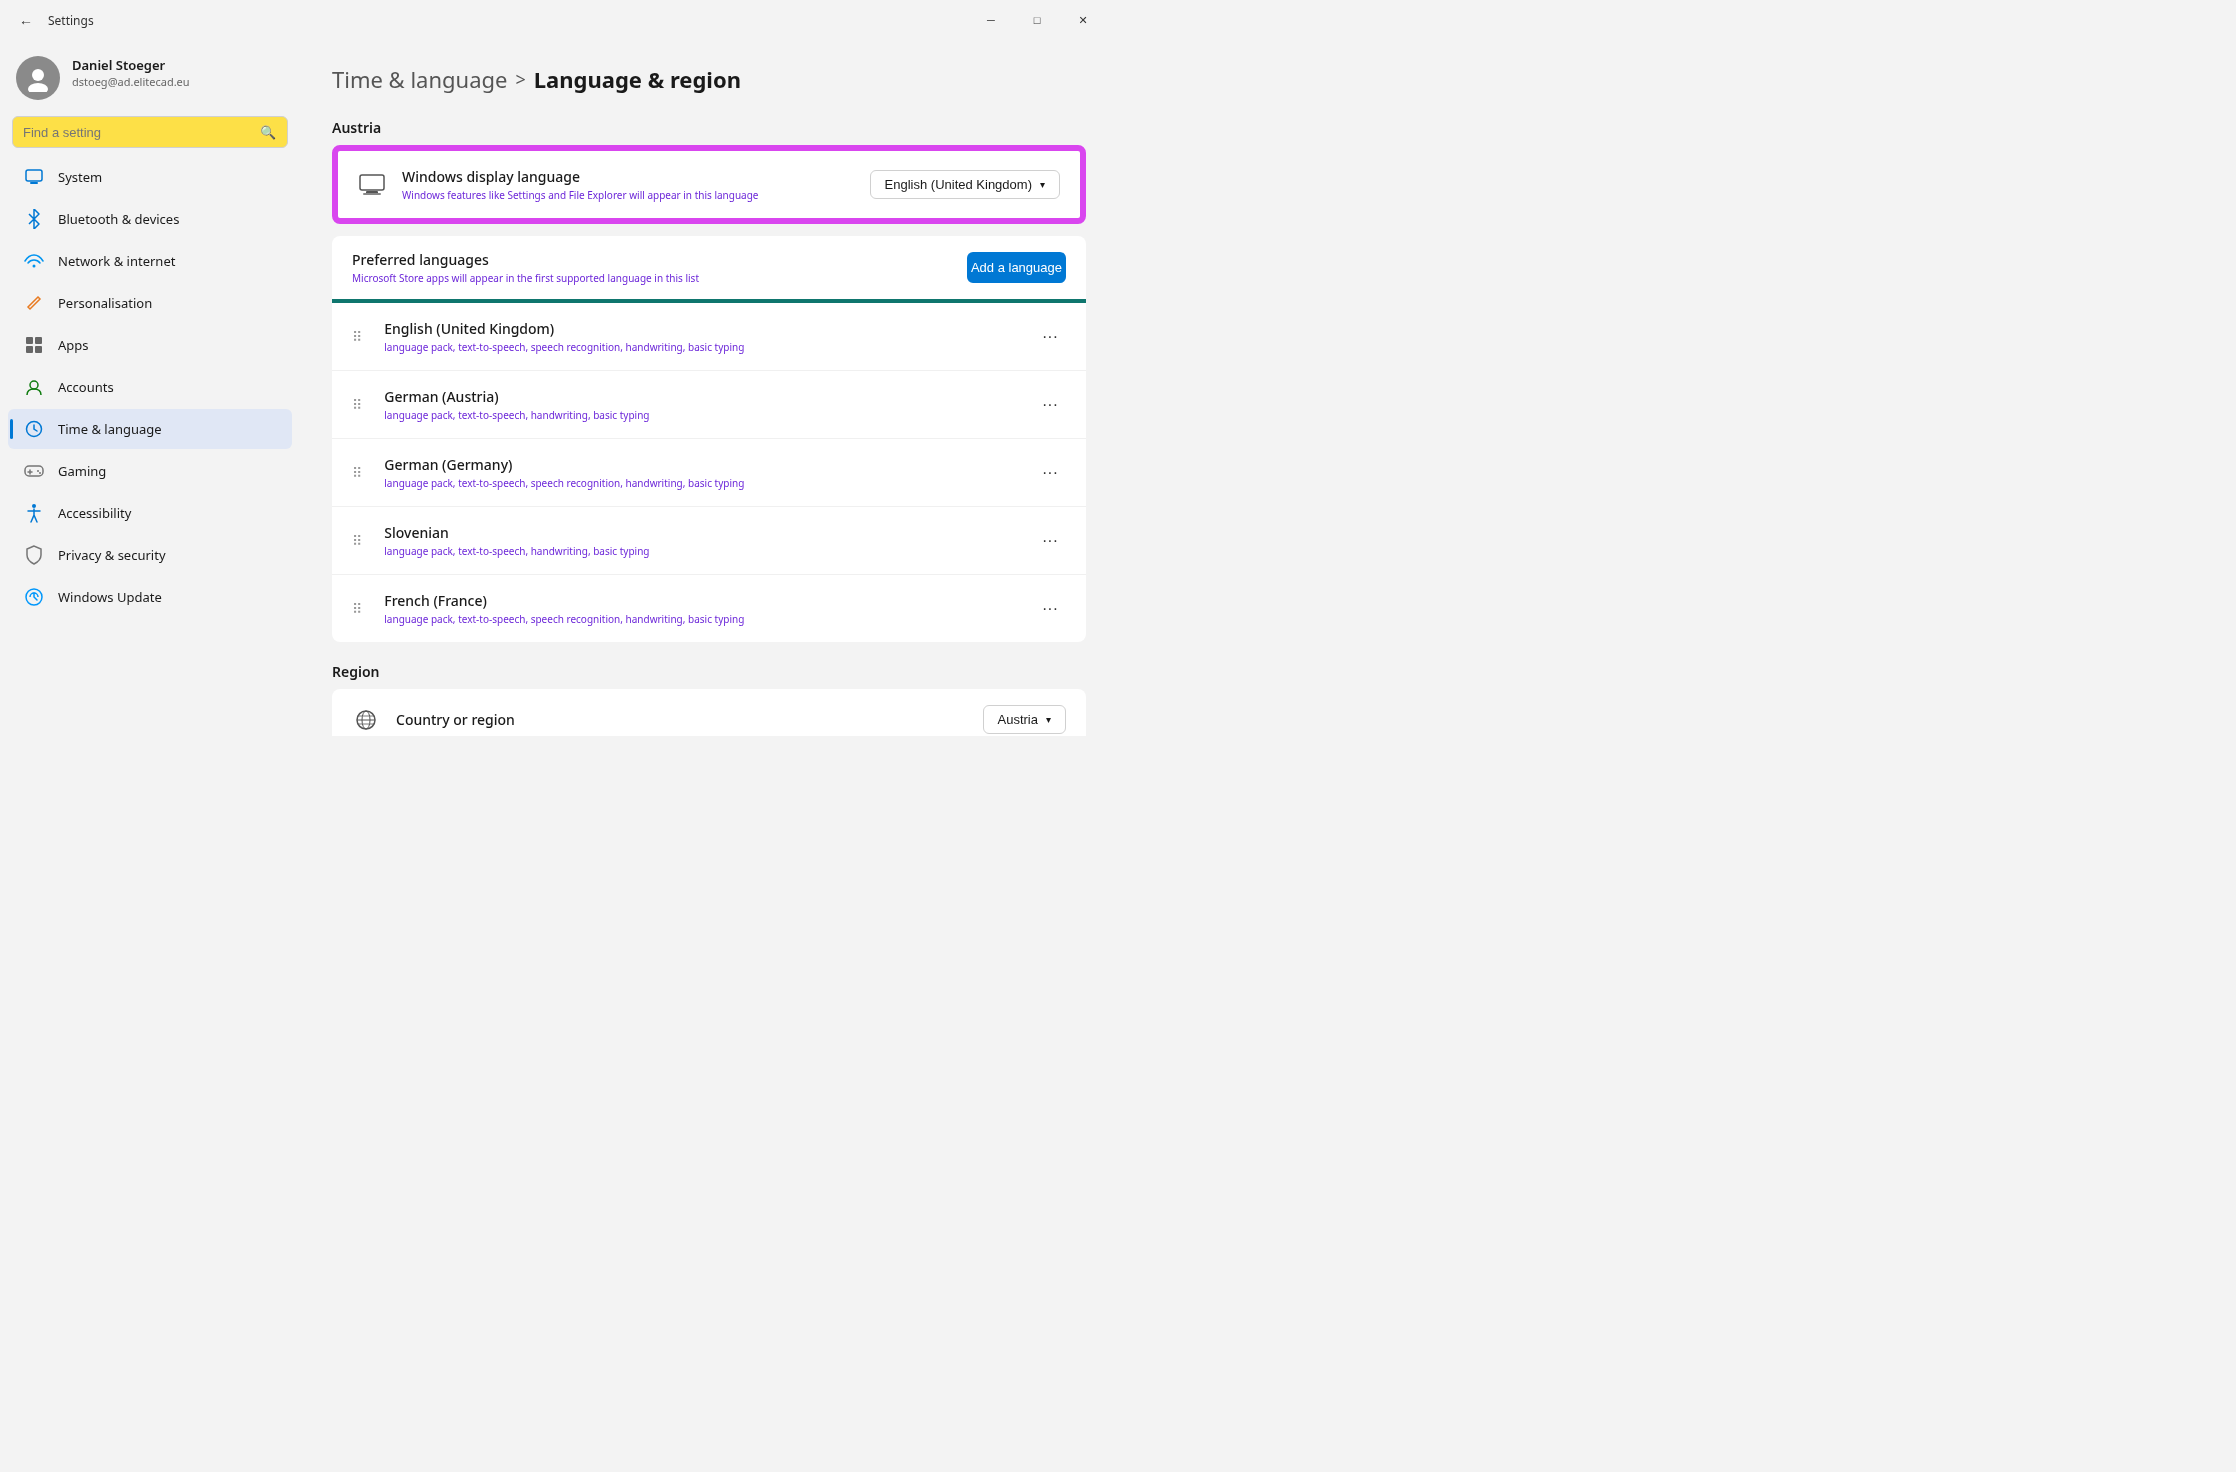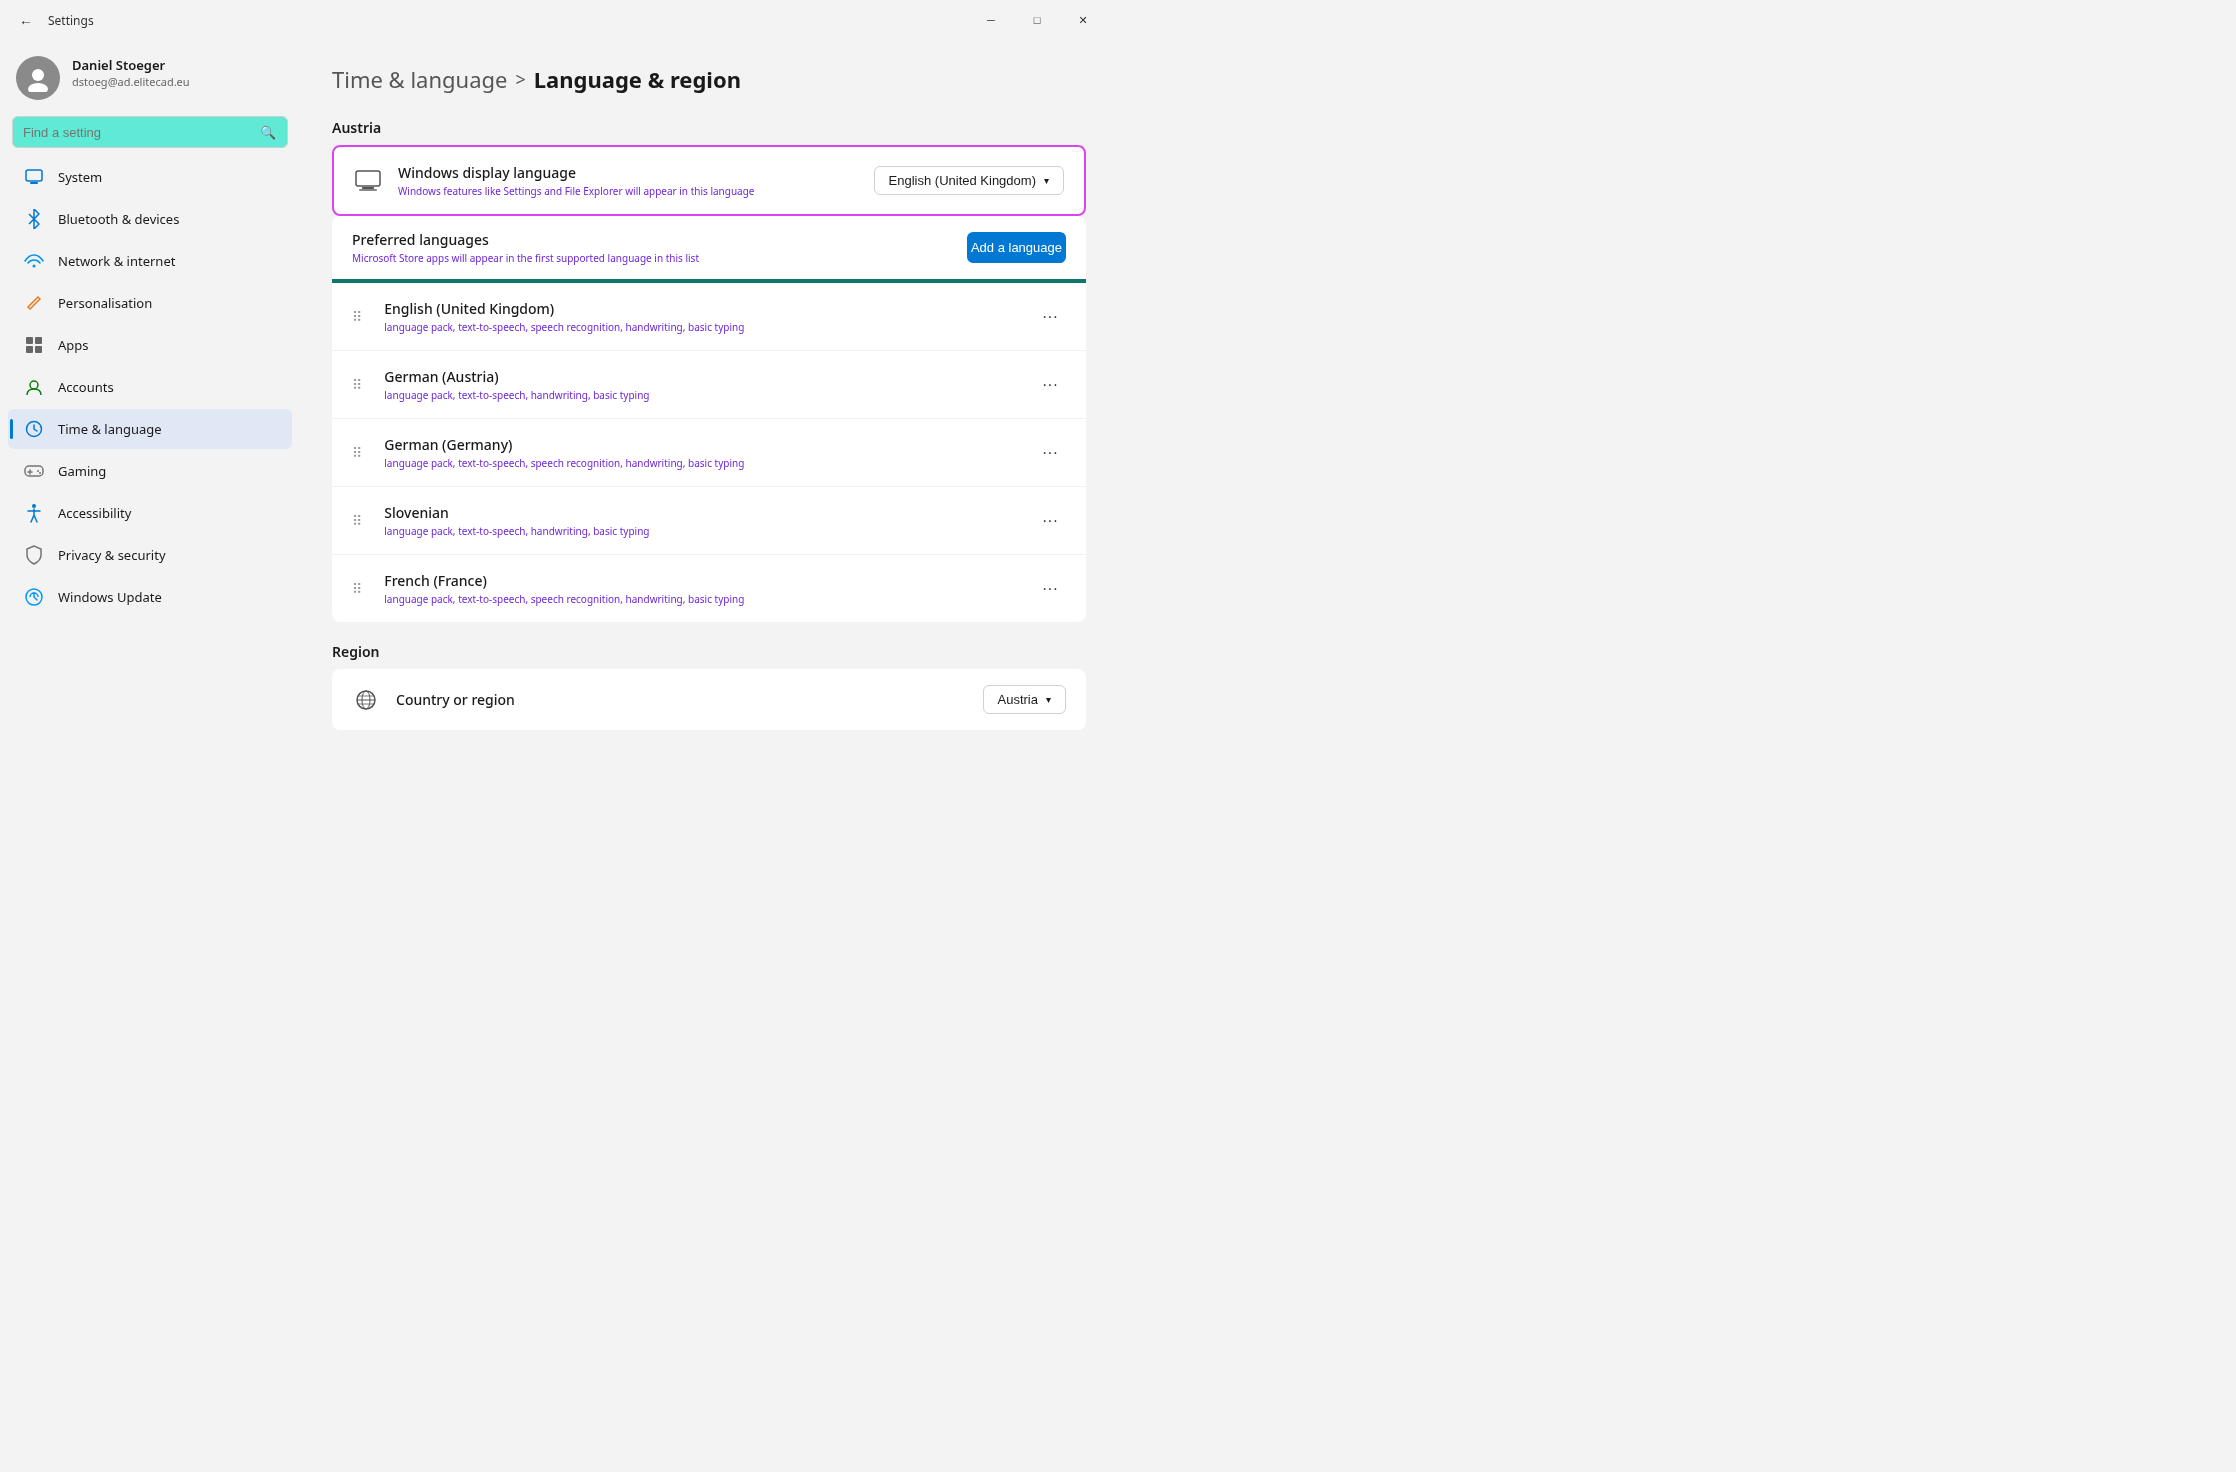--- a/index.html
+++ b/index.html
@@ -86,21 +86,21 @@
       flex-shrink: 0;
     }
     .user-info { display: flex; flex-direction: column; }
     .user-name { font-size: 13px; font-weight: 600; color: #1a1a1a; }
     .user-email { font-size: 11px; color: #666; }
 
     .search-box {
       margin: 4px 12px 8px 12px;
       display: flex;
       align-items: center;
-      background: #5eead4;
+      background: #fde047;
       border: 1px solid #d0d0d0;
       border-radius: 6px;
       padding: 6px 10px;
       gap: 8px;
     }
     .search-box input {
       border: none; outline: none;
       font-size: 13px;
       flex: 1;
       background: transparent;
@@ -181,21 +181,22 @@
     
     .card {
       background: white;
       border-radius: 8px;
       margin-bottom: 4px;
     }
 
     .card-highlighted {
       background: white;
       border-radius: 8px;
-      border: 2px solid #d946ef;
+      border: 6px solid #d946ef;
+      margin-bottom: 12px;
     }
 
     .card-row {
       display: flex;
       align-items: center;
       padding: 16px 20px;
       gap: 16px;
     }
 
     .card-row-bordered {

